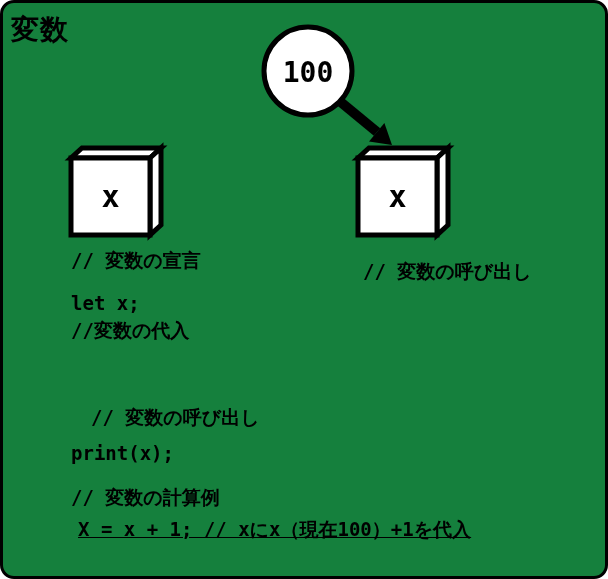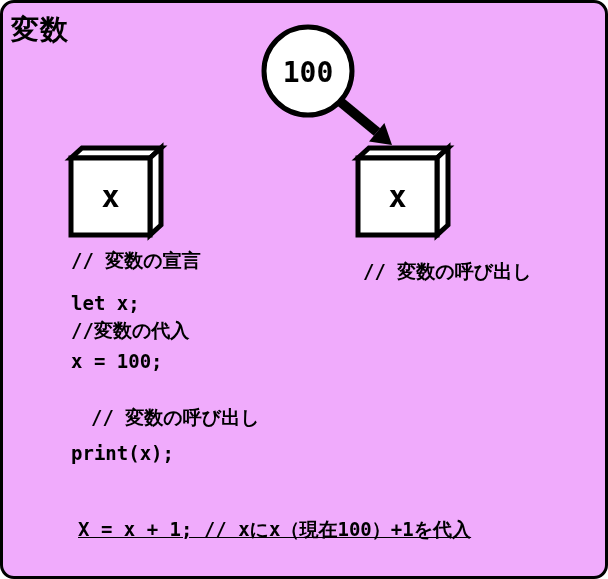--- a/index.html
+++ b/index.html
@@ -1,21 +1,21 @@
 <!DOCTYPE html>
 <html><head>
 <meta charset="utf-8">
 <style>
   html, body { margin: 0; padding: 0; background: #ffffff; }
   .canvas {
     position: relative;
     width: 608px;
     height: 579px;
     box-sizing: border-box;
-    background: #f0abfc;
+    background: #15803d;
     border: 3px solid #000000;
     border-radius: 14px;
     overflow: hidden;
     font-family: "DejaVu Sans", sans-serif;
     padding-left: 38px;
   }
   .title {
     position: absolute;
     left: 8px;
     top: 8px;
@@ -81,22 +81,22 @@
       <polygon class="shape" points="355,155 434,155 445,145 366,145"></polygon>
       <polygon class="shape" points="434,155 445,145 445,222 434,232"></polygon>
       <rect class="shape" x="355" y="155" width="79" height="77"></rect>
       <text class="svg-label box-label" x="394.5" y="204" text-anchor="middle">x</text>
     </g>
   </svg>
 
   <div class="line" style="left:68px; top:245px;text-align:right;">// 変数の宣言</div>
   <div class="line" style="left:68px; top:315px;">//変数の代入</div>
   <div class="line" style="left:68px; top:288px;">let x;</div>
-  <div class="line" style="left:68px; top:346px;">x = 100;</div>
 
   <div class="line" style="left:360px; top:256px;">// 変数の呼び出し</div>
 
   <div class="line" style="left:68px; top:402px;margin-left:20px;">// 変数の呼び出し</div>
   <div class="line" style="left:68px; top:438px;">print(x);</div>
 
+  <div class="line" style="left:68px; top:482px;">// 変数の計算例</div>
   <div class="line" style="left:75px; top:514px;text-decoration:underline;">X = x + 1; // xにx（現在100）+1を代入</div>
 
 </div>
 
 </body></html>

